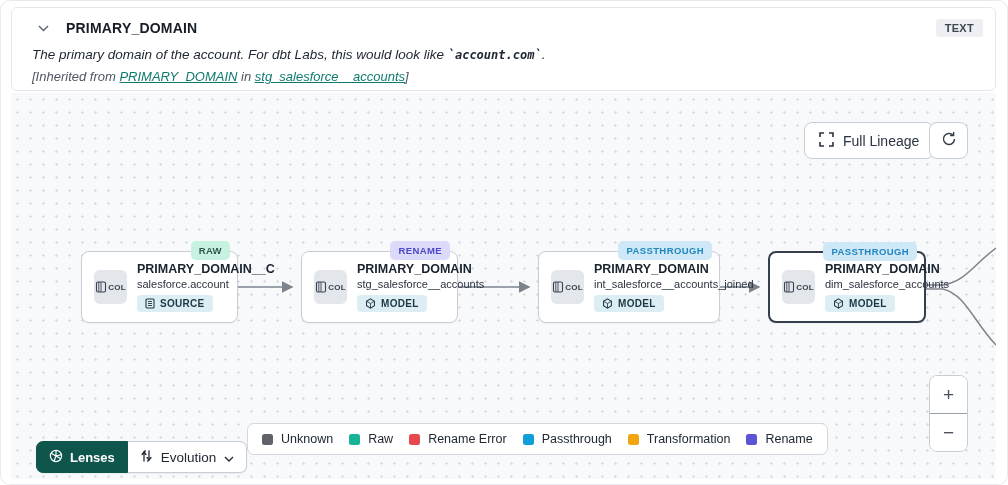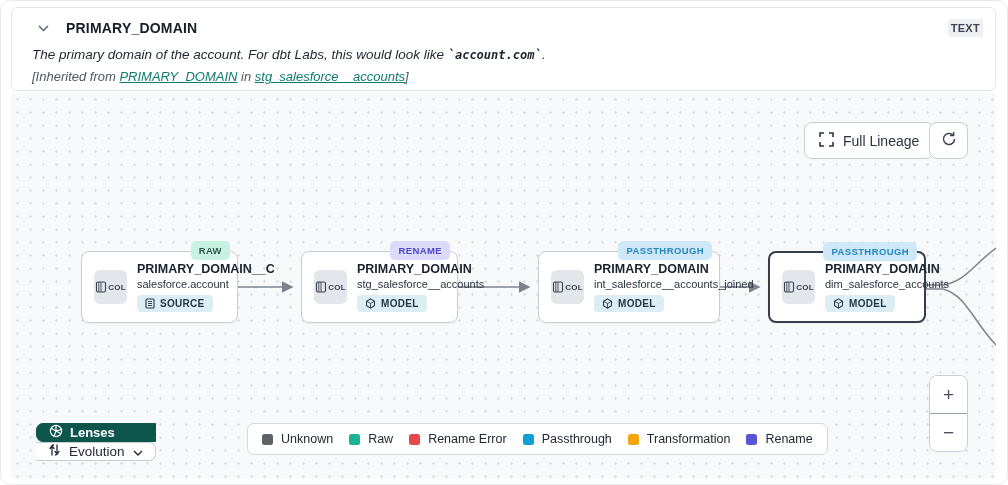--- a/index.html
+++ b/index.html
@@ -10,21 +10,21 @@
           border:1px solid #e8eaee; border-radius:10px; overflow:hidden; }
 
   
   .header-card { position:absolute; left:10px; top:6px; width:985px; height:84px;
                  background:#fff; border:1px solid #e4e7ec; border-radius:6px; padding:8px 12px 0 20px; }
   .header-row { display:flex; align-items:center; height:24px; }
   .chev-btn { background:none; border:none; cursor:pointer; width:22px; height:18px;
               display:flex; align-items:center; justify-content:center; color:#5a6270; }
   .col-title { font-size:14px; font-weight:700; color:#161d27; margin-left:12px; letter-spacing:.2px; }
   .text-badge { margin-left:auto; background:#edeff2; color:#3f4document654; color:#3f4654; font-size:11px;
-                font-weight:600; padding:3px 3px; border-radius:3px; letter-spacing:.3px; }
+                font-weight:600; padding:3px 9px; border-radius:3px; letter-spacing:.3px; }
   .desc { margin-top:7px; font-size:13.5px; font-style:italic; color:#1d2530; }
   .desc code { font-family:"DejaVu Sans Mono", monospace; font-weight:700; font-size:12px; font-style:italic; }
   .inherited { margin-top:7px; font-size:13px; font-style:italic; color:#4c5663; }
   .inherited a { color:#0e7a6e; text-decoration:underline; cursor:pointer; }
 
   
   .canvas { position:absolute; left:10px; top:92px; width:985px; height:386px;
             background:#f8f9fb;
             background-image:radial-gradient(circle, #d9dce2 1.1px, transparent 1.1px);
             background-size:13px 13px; }
@@ -55,22 +55,22 @@
   .res-badge { margin-top:5px; display:flex; align-items:center; gap:5px; background:#dcedf4;
                color:#1c3642; font-size:10px; font-weight:700; letter-spacing:.3px;
                padding:3px 8px; border-radius:4px; }
   .status-badge { position:absolute; top:-11px; right:7px; font-size:9.5px; font-weight:700;
                   letter-spacing:.4px; padding:4px 8px; border-radius:5px; }
   .status-raw { background:#c7f2e2; color:#31564e; }
   .status-rename { background:#dbdaf8; color:#4d47c6; }
   .status-passthrough { background:#cfe8f8; color:#2187bd; }
 
   
-  .lens-control { position:absolute; left:25px; top:330px; height:32px; display:flex;
-                  border-radius:8px; box-shadow:0 1px 2px rgba(20,30,40,.06);flex-direction:column; }
+  .lens-control { position:absolute; left:25px; top:348px; height:32px; display:flex;
+                  border-radius:8px; box-shadow:0 1px 2px rgba(20,30,40,.06); }
   .lenses-btn { display:flex; align-items:center; gap:7px; background:#0e554c; color:#fff;
                 border:1px solid #0e554c; border-radius:7px 0 0 7px; padding:0 12px;
                 font-size:13px; font-weight:700; cursor:pointer; font-family:"Liberation Sans",sans-serif; }
   .lens-select { display:flex; align-items:center; gap:8px; background:#fff; color:#222a36;
                  border:1px solid #c7cdd5; border-left:none; border-radius:0 7px 7px 0;
                  padding:0 12px; font-size:13.5px; cursor:pointer; font-family:"Liberation Sans",sans-serif; }
 
   .legend { position:absolute; left:236px; top:330px; height:32px; background:#fff;
             border:1px solid #d3d8de; border-radius:7px; display:flex; align-items:center;
             gap:16px; padding:0 14px; }

